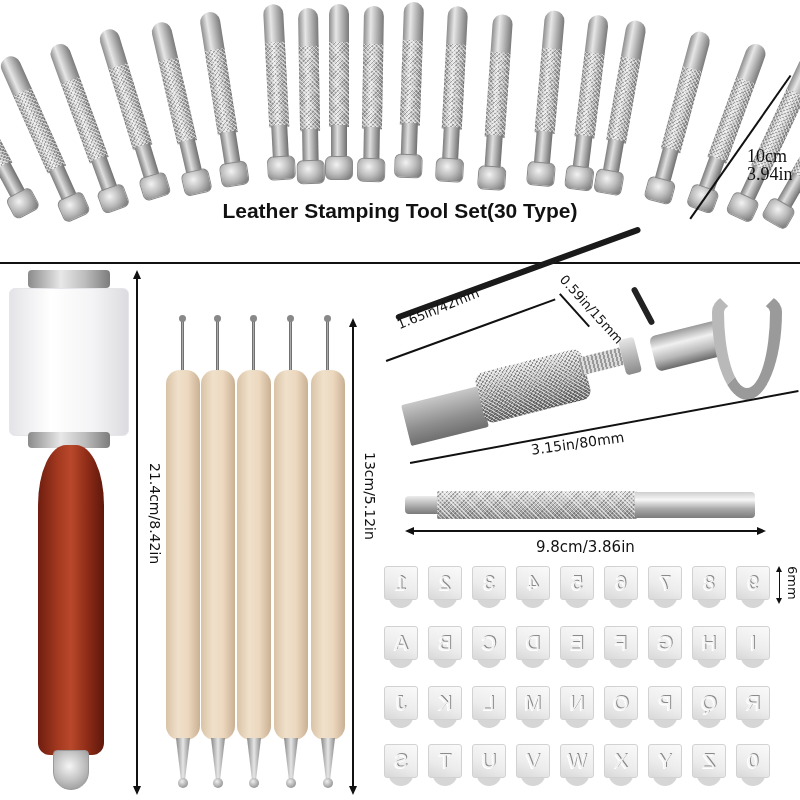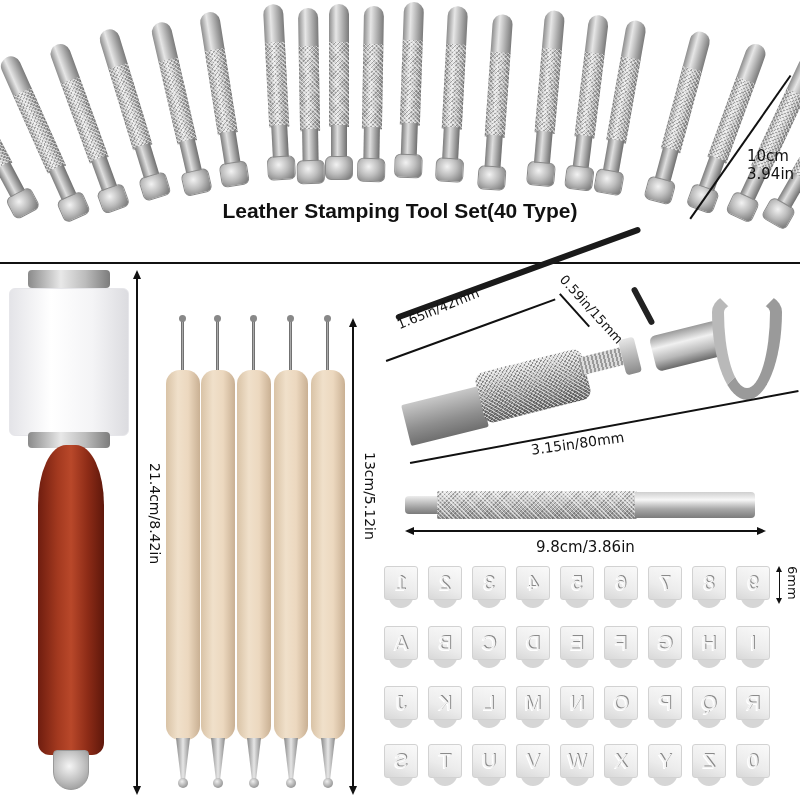--- a/index.html
+++ b/index.html
@@ -34,21 +34,21 @@
     border-radius: 6px;
     background: radial-gradient(circle at 40% 35%,#f2f2f2 0%,#bdbdbd 45%,#6e6e6e 100%);
     border: 1px solid #8a8a8a;
   }
 
   .title {
     position: absolute; left: 0; width: 800px; top: 199px; text-align: center;
     font-family: "Liberation Sans", sans-serif; font-weight: bold; font-size: 21px; color: #111;
   }
   .dim-text { font-family: "DejaVu Sans", sans-serif; font-size: 14px; color: #111; white-space: nowrap; }
-  .dim-top { position: absolute; left: 747px; top: 147px; line-height: 18px; font-size: 15px; }
+  .dim-top { position: absolute; left: 747px; top: 147px; line-height: 18px; font-size: 18px; font-family: Liberation Serif, serif; }
 
   .divider { position: absolute; left: 0; top: 262px; width: 800px; height: 2px; background: #111; }
 
   
   .mallet-ring { position: absolute; border-radius: 4px;
     background: linear-gradient(90deg,#8a8a8a 0%,#e8e8e8 40%,#bcbcbc 70%,#7c7c7c 100%); }
   .mallet-head { position: absolute; left: 9px; top: 288px; width: 120px; height: 148px; border-radius: 6px;
     background: linear-gradient(90deg,#e4e4e8 0%,#ffffff 35%,#f4f4f6 70%,#dcdce0 100%);
     border: 1px solid #e6e6ea; }
   .mallet-handle { position: absolute; left: 38px; top: 445px; width: 66px; height: 310px;
@@ -248,21 +248,21 @@
       <div class="neck"></div>
       <div class="head"></div>
     </div>
     <div class="stamp" style="left: 763px; top: 48px; transform: rotate(30deg);">
       <div class="knurl"></div>
       <div class="neck"></div>
       <div class="head"></div>
     </div>
   </div>
 
-<div class="title">Leather Stamping Tool Set(40 Type)</div>
+<div class="title">Leather Stamping Tool Set(30 Type)</div>
 
 <div class="dline" style="left:690px; top:218px; width:175px; transform:rotate(-55deg);"></div>
 <div class="dim-top dim-text">
   <div>10cm</div>
   <div>3.94in</div>
 </div>
 
 <div class="divider"></div>
 
 <div>

